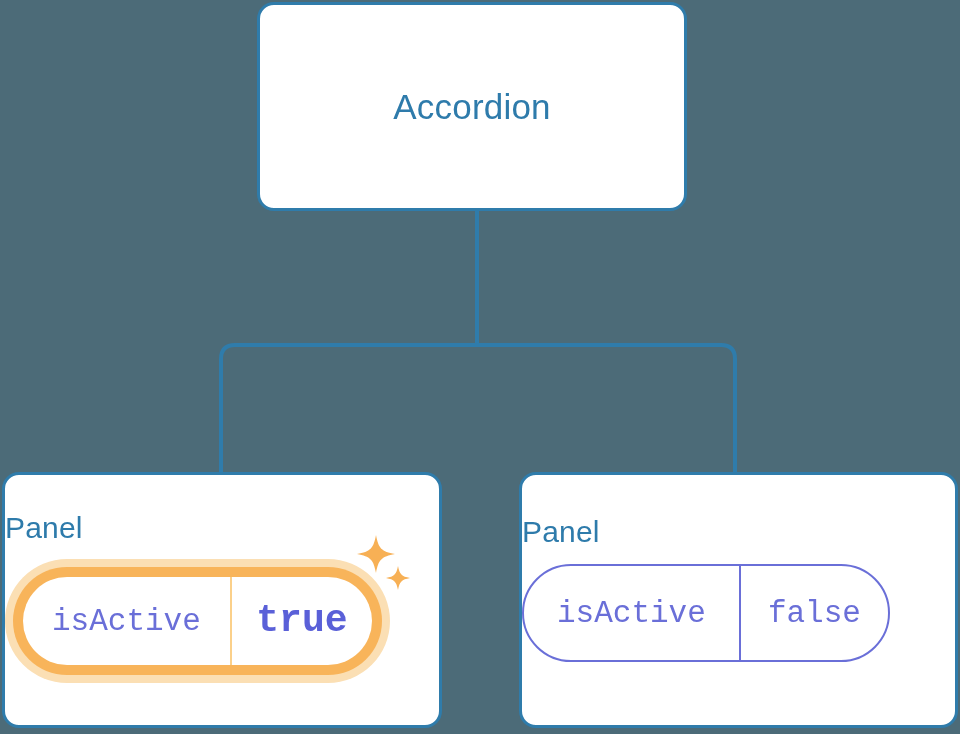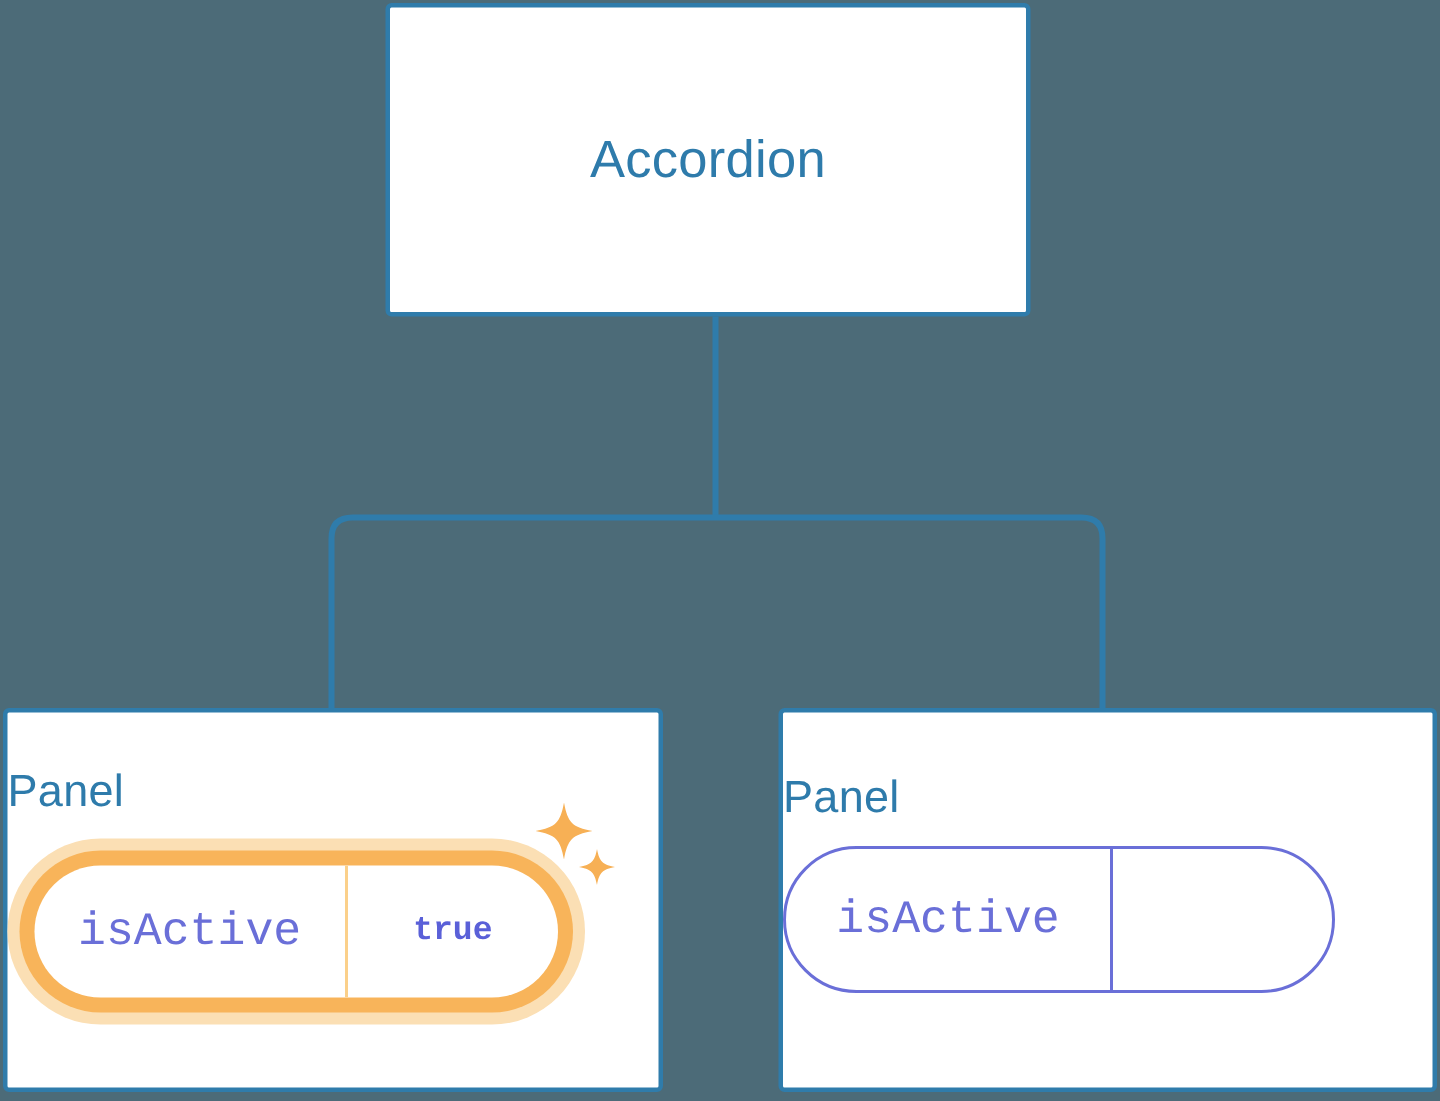--- a/index.html
+++ b/index.html
@@ -29,21 +29,21 @@
     width: 960px;
     height: 734px;
     pointer-events: none;
   }
 
   
   .node {
     position: absolute;
     background: #ffffff;
     border: 3px solid #2f7cab;
-    border-radius: 4px;
+    border-radius: 17px;
     box-sizing: border-box;
   }
 
   
   .node-root {
     left: 257px;
     top: 2px;
     width: 430px;
     height: 209px;
     display: flex;
@@ -163,21 +163,21 @@
     overflow: hidden;
   }
   .pill-inner .prop-key {
     width: 208px;
     border-right: 2px solid #fbd08a;
     font-size: 31px;
     color: #6a6fd8;
   }
   .pill-inner .prop-val {
     width: 141px;
-    font-size: 22px;
+    font-size: 38px;
     font-weight: bold;
     color: #5a60d8;
   }
 
   
   .sparkles {
     position: absolute;
     right: -30px;
     top: -28px;
     width: 70px;
@@ -222,17 +222,18 @@
       </svg>
     </div>
   </div>
 
   <div class="node node-child node-child-right">
     <div class="node-title">Panel</div>
 
     <div class="prop-pill-wrap">
       <div class="prop-pill pill-plain">
         <div class="prop-key">isActive</div>
+        <div class="prop-val">false</div>
       </div>
     </div>
   </div>
 
 </div>
 
 </body></html>

